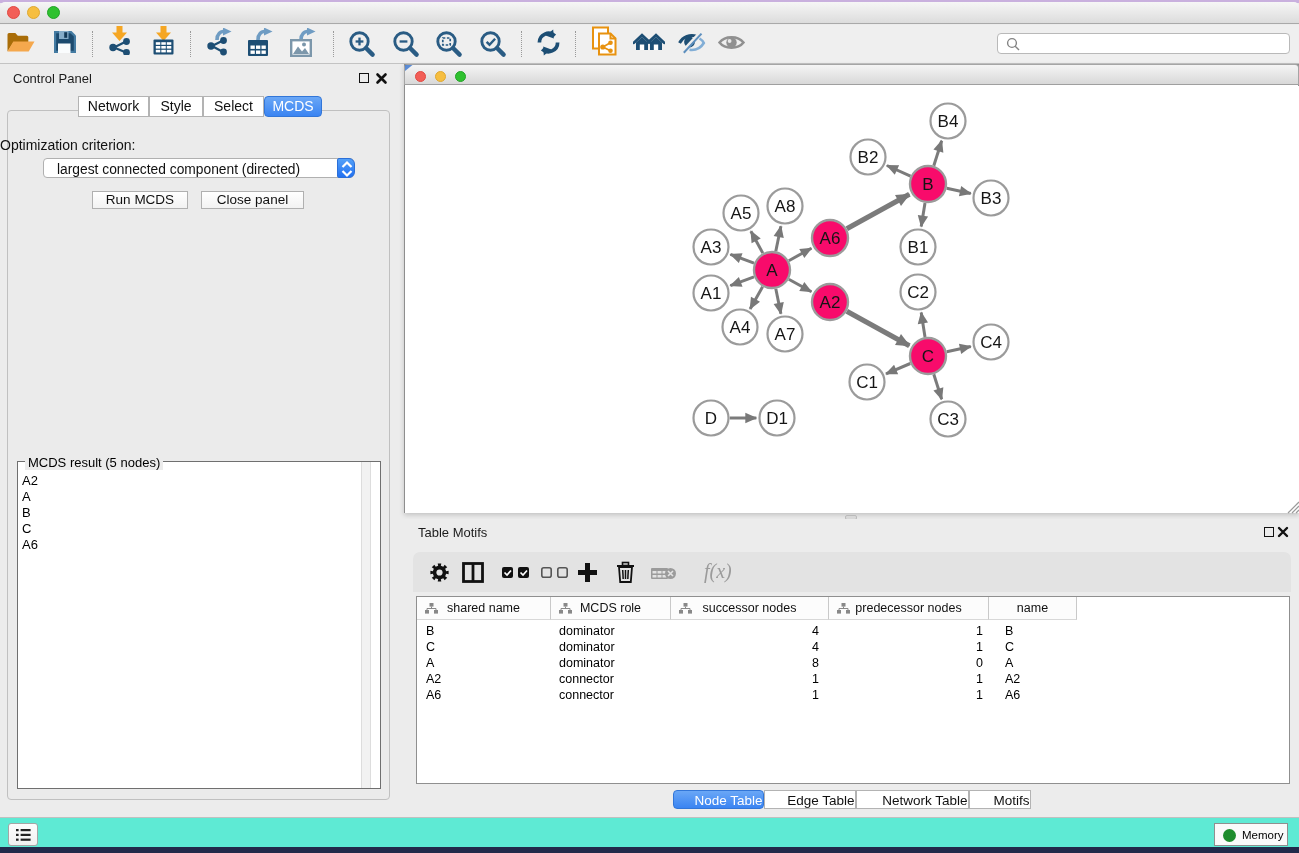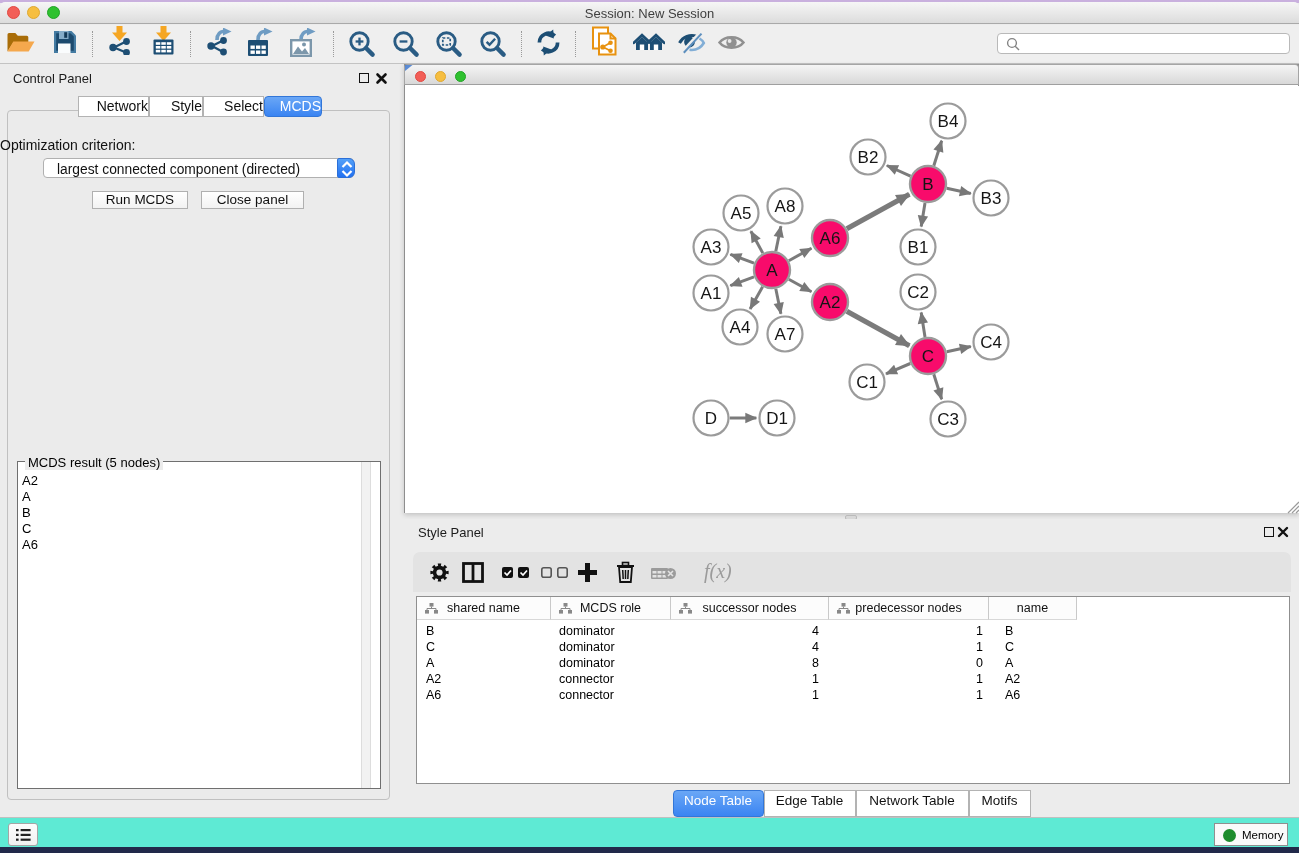--- a/index.html
+++ b/index.html
@@ -9,47 +9,46 @@
 #titlebar{position:absolute;left:0;top:2px;width:1299px;height:22px;background:linear-gradient(#f6f6f6,#dcdcdc);border-bottom:1px solid #a9a9a9;border-radius:5px 5px 0 0}
 .tl{position:absolute;top:4px;width:13px;height:13px;border-radius:50%}
 #titlebar .t{position:absolute;top:4px;width:100%;text-align:center;font-size:13px;color:#3f3f3f}
 
 #toolbar{position:absolute;left:0;top:25px;width:1299px;height:39px;background:#efefef;border-bottom:1px solid #c3c3c3}
 .sep{position:absolute;top:6px;height:26px;border-left:1px dotted #9a9a9a}
 .ticon{position:absolute;top:29px}
 
 #cpanel{position:absolute;left:0;top:65px;width:397px;height:751px;background:#ececec}
 .ptitle{font-size:13px;color:#1c1c1c}
-.tab{position:absolute;top:0;height:21px;z-index:3;background:#fff;border:1px solid #b3b3b3;font-size:14px;color:#111;text-align:right;line-height:19px}
+.tab{position:absolute;top:0;height:21px;z-index:3;background:#fff;border:1px solid #b3b3b3;font-size:14px;color:#111;text-align:center;line-height:19px}
 .tabsel{background:linear-gradient(#6aa7f6,#3a84f2) !important;color:#fff !important;border:1px solid #3276d8 !important;border-radius:4px}
 #mcdsbody{position:absolute;left:7px;top:45px;width:383px;height:690px;border:1px solid #c0c0c0;border-radius:4px;background:#ebebeb}
 .btn{position:absolute;height:18px;background:linear-gradient(#ffffff,#f2f2f2);border:1px solid #b0b0b0;border-radius:0;font-size:13.5px;color:#111;text-align:center;line-height:16px}
 
 #netwin{position:absolute;left:404px;top:64px;width:895px;height:449px;background:#fff;border:1px solid #8e8e8e;border-bottom:2px solid #8e8e8e;box-shadow:0 2px 5px rgba(0,0,0,.18)}
 #nettitle{position:absolute;left:-1px;top:-1px;width:895px;height:21px;background:linear-gradient(#f5f5f5,#d8d8d8);border:1px solid #a5a5a5;border-bottom:1px solid #9f9f9f;border-radius:4px 4px 0 0}
 #netcontent{position:absolute;left:0;top:21px;width:956px;height:427px;background:#fff;overflow:hidden}
 
 #tpanel{position:absolute;left:405px;top:519px;width:894px;height:297px;background:#ececec}
 #ttoolbar{position:absolute;left:8px;top:33px;width:878px;height:40px;background:#e3e3e3;border-radius:7px 7px 0 0}
 #tbox{position:absolute;left:11px;top:77px;width:874px;height:188px;background:#fff;border:1px solid #8f8f8f}
 .hcell{position:absolute;top:0;height:23px;line-height:23px;border-right:1px solid #c9c9c9;border-bottom:1px solid #d8d8d8;background:#fcfcfc;font-size:12.5px;color:#111;text-align:center;line-height:22px}
 .trow{position:absolute;font-size:12.5px;color:#000;height:16px;line-height:16px}
 
-.btab{position:absolute;top:0;height:27px;z-index:3;background:#fff;border:1px solid #b3b3b3;font-size:13.5px;color:#111;text-align:center;line-height:19px}
+.btab{position:absolute;top:0;height:19px;z-index:3;background:#fff;border:1px solid #b3b3b3;font-size:13.5px;color:#111;text-align:right;line-height:19px}
 
 #statusbar{position:absolute;left:0;top:817px;width:1299px;height:30px;background:#5eead4;border-top:1px solid #c0c0c0}
 </style></head>
 <body>
 <div id="app">
 <div class="abs" style="left:0;top:0;width:1299px;height:2.5px;background:#c9b0de"></div>
 <div id="titlebar">
   <div class="tl" style="left:6.5px;background:#f25e57;border:1px solid #e14942"></div>
   <div class="tl" style="left:26.5px;background:#f6be40;border:1px solid #e0a830"></div>
   <div class="tl" style="left:46.5px;background:#2fc12f;border:1px solid #22a327"></div>
-  <div class="t">Session: New Session</div>
 </div>
 <div id="toolbar">
       <svg class="ticon" style="left:7px;top:7px" width="28" height="21" viewBox="0 0 28 21">
         <path d="M0.5,19.5 L0.5,2.5 Q0.5,1 2,1 L8.3,1 L10.8,3.8 L19.8,3.8 Q21.3,3.8 21.3,5.3 L21.3,11 L6,11 Z" fill="#a96d08"></path>
 <path d="M0.5,19.5 L6.3,9.5 L27.5,9.5 L21.7,19.5 Z" fill="#f5a84d"></path>
       </svg>
 <svg class="ticon" style="left:53px;top:5px" width="24" height="24" viewBox="0 0 24 24">
         <path d="M1,1 h17.5 l4.5,4.5 v17.5 h-22 z" fill="#447ba2"></path>
 <path d="M3.2,3.2 h14.2 l3.4,3.4 v14.2 h-17.6 z" fill="#1c4a6e"></path>
 <rect x="6" y="1" width="9.5" height="8" fill="#85acc9"></rect>
@@ -311,21 +310,21 @@
 <text x="523" y="276" font-size="17" fill="#151515" text-anchor="middle" font-family="Liberation Sans, sans-serif">C</text>
 <text x="462" y="302" font-size="17" fill="#151515" text-anchor="middle" font-family="Liberation Sans, sans-serif">C1</text>
 <text x="543" y="339" font-size="17" fill="#151515" text-anchor="middle" font-family="Liberation Sans, sans-serif">C3</text>
 <text x="306" y="338" font-size="17" fill="#151515" text-anchor="middle" font-family="Liberation Sans, sans-serif">D</text>
 <text x="372" y="338" font-size="17" fill="#151515" text-anchor="middle" font-family="Liberation Sans, sans-serif">D1</text>
 </svg>
       </div>
 </div>
 <div class="abs" style="left:845px;top:514.5px;width:12px;height:5px;background:#d8d8d8;border:1px solid #bbb;border-radius:2px"></div>
 <div id="tpanel">
-      <div class="ptitle abs" style="left:13px;top:6px">Style Panel</div>
+      <div class="ptitle abs" style="left:13px;top:6px">Table Motifs</div>
 <div class="abs" style="left:859px;top:8px;width:10px;height:10px;border:1.6px solid #111"></div>
 <svg class="abs" style="left:872px;top:7px" width="12" height="12" viewBox="0 0 12 12">
         <path d="M2,2 L10,10 M10,2 L2,10" stroke="#111" stroke-width="2.4" stroke-linecap="round"></path>
       </svg>
 <div id="ttoolbar"></div>
 <svg class="abs" style="left:25px;top:44px" width="19" height="19" viewBox="0 0 19 19">
         <polygon points="18.62,7.69 18.62,11.31 16.17,10.83 15.15,13.28 17.23,14.67 14.67,17.23 13.28,15.15 10.83,16.17 11.31,18.62 7.69,18.62 8.17,16.17 5.72,15.15 4.33,17.23 1.77,14.67 3.85,13.28 2.83,10.83 0.38,11.31 0.38,7.69 2.83,8.17 3.85,5.72 1.77,4.33 4.33,1.77 5.72,3.85 8.17,2.83 7.69,0.38 11.31,0.38 10.83,2.83 13.28,3.85 14.67,1.77 17.23,4.33 15.15,5.72 16.17,8.17" fill="#111"></polygon>
         <circle cx="9.5" cy="9.5" r="3.1" fill="#e3e3e3"></circle>
       </svg>
 <svg class="abs" style="left:57px;top:43px" width="22" height="21" viewBox="0 0 22 21">

